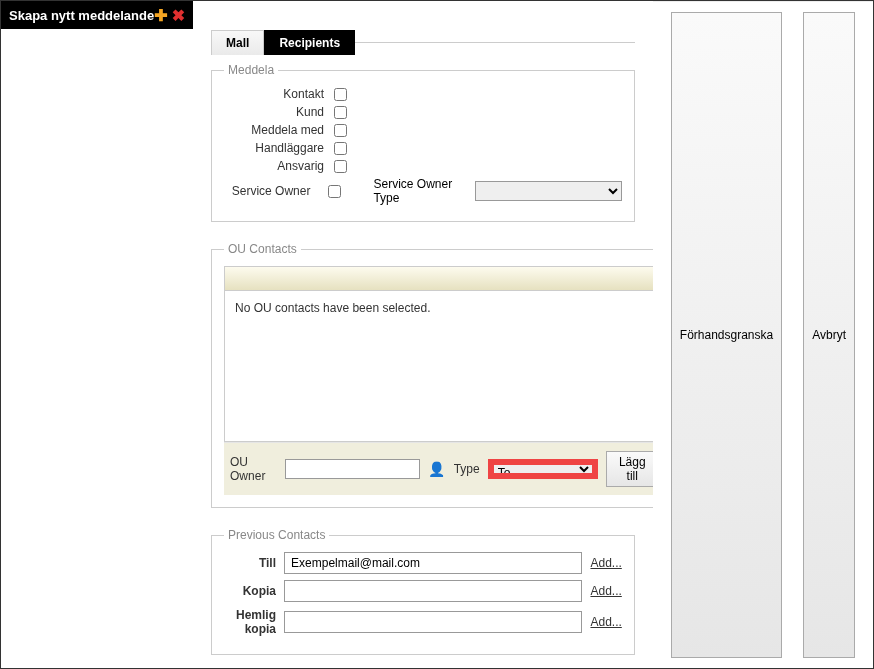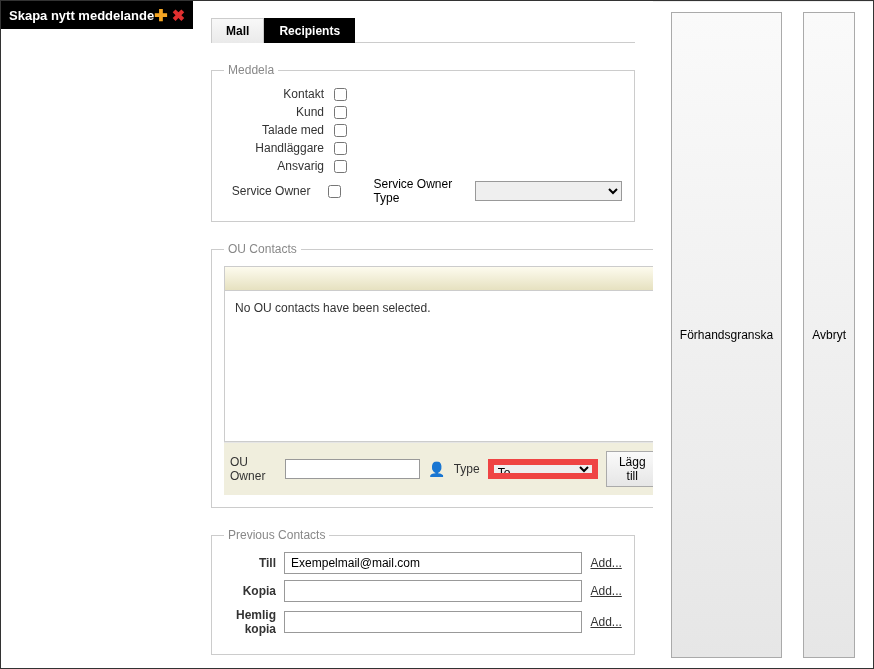--- a/index.html
+++ b/index.html
@@ -49,21 +49,21 @@
     }
     .tab {
       padding: 5px 14px;
       font-size: 12px;
       font-weight: bold;
       cursor: pointer;
       border: 1px solid #ccc;
       border-bottom: none;
       background: linear-gradient(#f8f8f8, #eaeaea);
       position: relative;
-      top: 1px;
+      top: 13px;
     }
     .tab.active {
       background: #000;
       color: #fff;
       border-color: #000;
     }
     fieldset {
       border: 1px solid #ccc;
       padding: 10px 12px 12px 12px;
       margin-top: 8px;
@@ -207,21 +207,21 @@
       <legend>Meddela</legend>
       <div class="meddela-row">
         <div class="meddela-label">Kontakt</div>
         <input type="checkbox" style="">
       </div>
       <div class="meddela-row">
         <div class="meddela-label">Kund</div>
         <input type="checkbox" style="">
       </div>
       <div class="meddela-row">
-        <div class="meddela-label">Talade med</div>
+        <div class="meddela-label">Meddela med</div>
         <input type="checkbox" style="">
       </div>
       <div class="meddela-row">
         <div class="meddela-label">Handläggare</div>
         <input type="checkbox" style="">
       </div>
       <div class="meddela-row">
         <div class="meddela-label">Ansvarig</div>
         <input type="checkbox" style="">
       </div>

